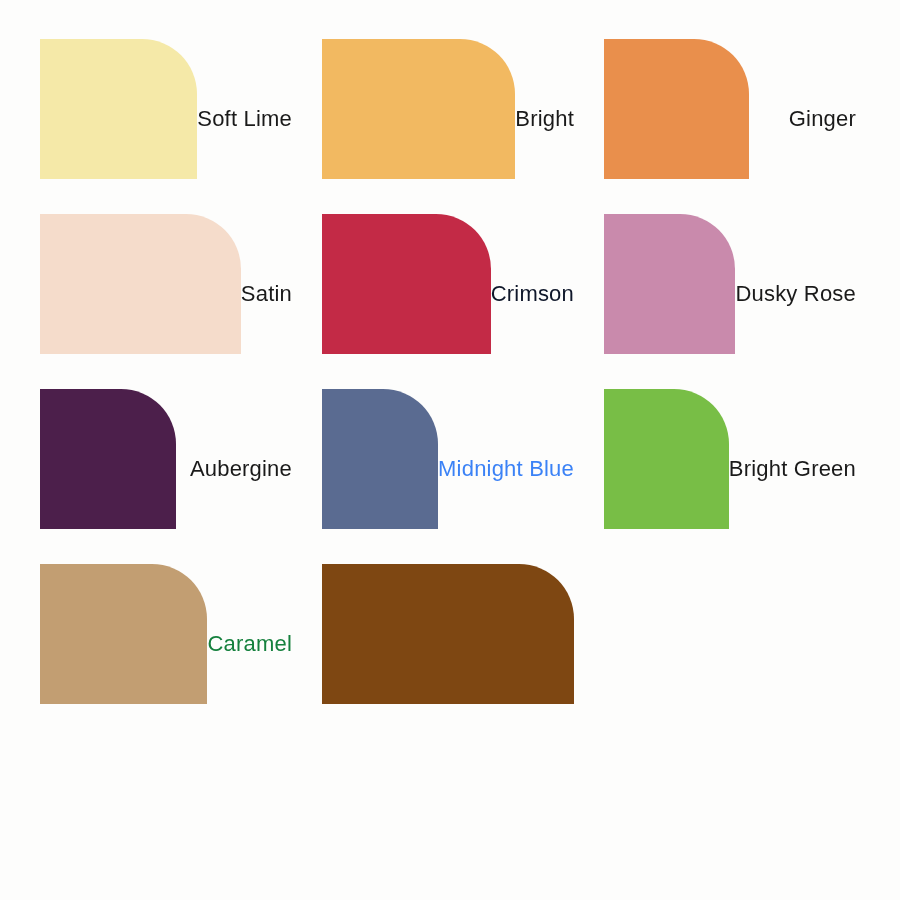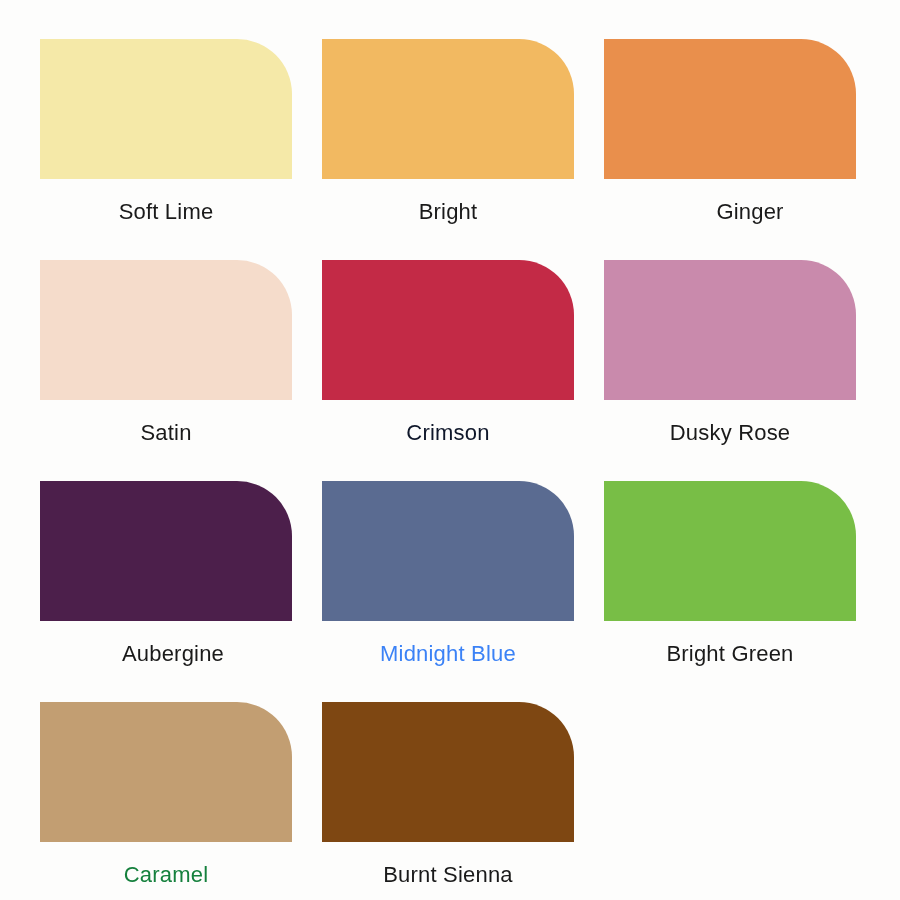--- a/index.html
+++ b/index.html
@@ -28,21 +28,20 @@
     display: grid;
     grid-template-columns: repeat(3, 252px);
     grid-template-rows: repeat(4, auto);
     column-gap: 30px;
     row-gap: 35px;
   }
 
   .swatch-cell {
     width: 252px;
     display: flex;
-    flex-direction: column;
     align-items: center;
   }
 
   .swatch-chip {
     width: 252px;
     height: 140px;
     border-top-left-radius: 0;
     border-top-right-radius: 55px;
     border-bottom-right-radius: 0;
     border-bottom-left-radius: 0;
@@ -100,16 +99,15 @@
       <div class="swatch-cell">
         <div class="swatch-chip" style="background-color: rgb(120, 190, 70);"></div>
         <div class="swatch-label" style="color: rgb(26, 26, 26);">Bright Green</div>
       </div>
       <div class="swatch-cell">
         <div class="swatch-chip" style="background-color: rgb(194, 158, 114);"></div>
         <div class="swatch-label" style="color: #15803d;">Caramel</div>
       </div>
       <div class="swatch-cell">
         <div class="swatch-chip" style="background-color: rgb(126, 71, 18);"></div>
-        <div class="swatch-label" style="color: rgb(26, 26, 26);">Burnt Sienna</div>
       </div>
     </div>
 </div>
 
 </body></html>

